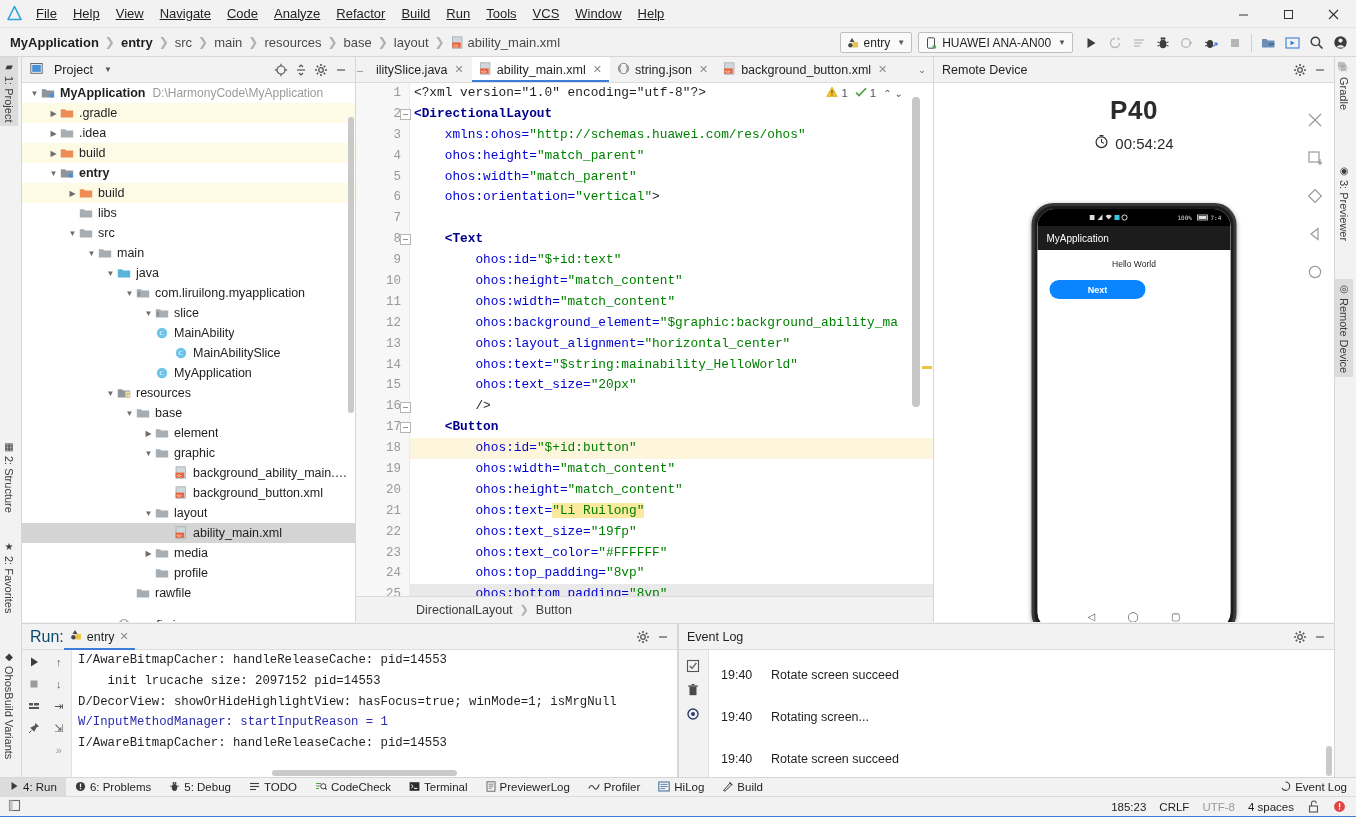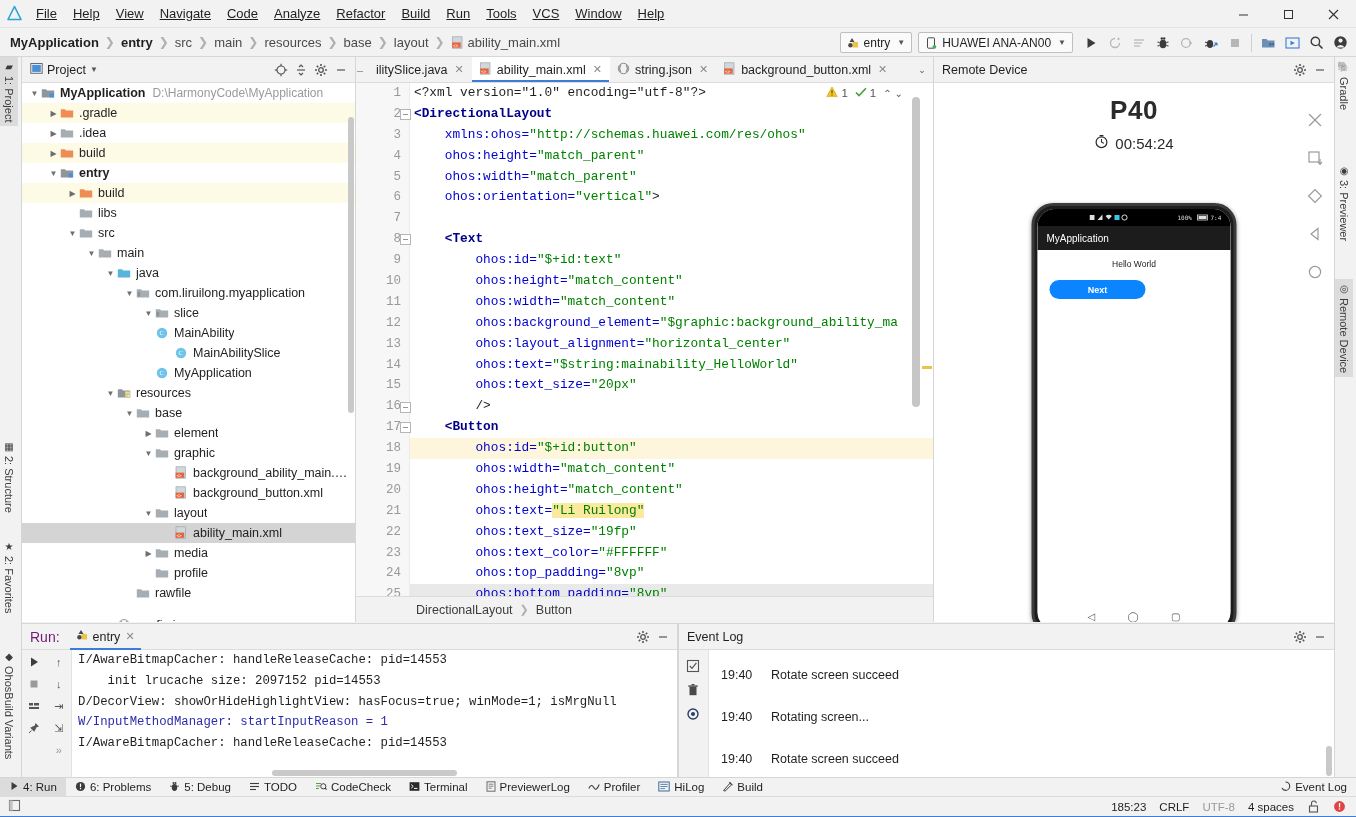--- a/index.html
+++ b/index.html
@@ -80,21 +80,21 @@
   
   .proj {
     position:absolute; left:22px; top:57px; width:334px; height:565px;
     background:#f7f7f7; border-right:1px solid #d6d6d6;
     display:flex; flex-direction:column;
   }
   .panel-head {
     height:26px; display:flex; align-items:center; padding:0 4px 0 8px;
     background:#f2f2f2; border-bottom:1px solid #dcdcdc; flex:0 0 auto;
   }
-  .panel-title { font-size:12.5px; color:#1f1f1f; display:flex; align-items:center; gap:4px; }
+  .panel-title { font-size:12.5px; color:#1f1f1f; display:flex; align-items:center; gap:11px; }
   .panel-head .spacer { flex:1; }
   .hico { width:20px; height:20px; display:flex; align-items:center; justify-content:center; color:#555; }
 
   .tree { flex:1; overflow:hidden; position:relative; background:#fff; }
   .trow {
     height:20px; display:flex; align-items:center; font-size:12.5px; color:#1f1f1f;
     white-space:nowrap; padding-right:4px;
   }
   .trow.alt { background:#fdfae6; }
   .trow.sel { background:#d4d4d4; }
@@ -224,21 +224,21 @@
   
   .run {
     position:absolute; left:22px; top:623px; width:656px; height:154px;
     background:#fff; border-top:1px solid #d6d6d6; border-right:1px solid #d6d6d6;
     display:flex; flex-direction:column;
   }
   .run-head {
     height:26px; display:flex; align-items:center; background:#f2f2f2;
     border-bottom:1px solid #dcdcdc; padding:0 4px 0 8px; flex:0 0 auto;
   }
-  .run-label { font-size:14px; color:#701a75; margin-right:10px; }
+  .run-label { font-size:16px; color:#0c4a6e; }
   .run-tab {
     display:flex; align-items:center; gap:5px; font-size:12.5px; color:#1f1f1f;
     padding:0 6px; height:26px; position:relative;
   }
   .run-tab:after { content:''; position:absolute; left:0; right:0; bottom:0; height:2px; background:#3b7dd8; }
   .run-main { flex:1; display:flex; overflow:hidden; }
   .run-side {
     width:50px; flex:0 0 50px; background:#f2f2f2; border-right:1px solid #e2e2e2;
     display:flex;
   }

